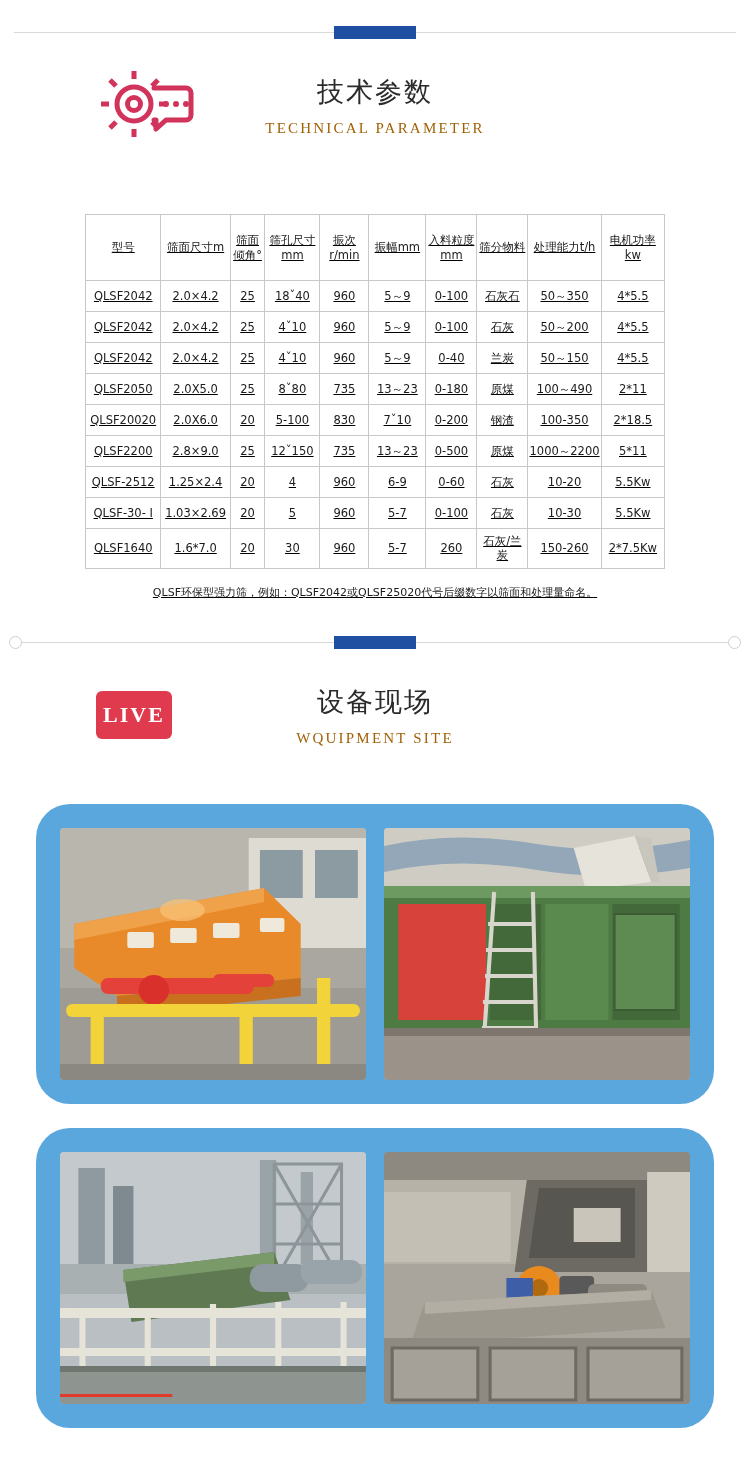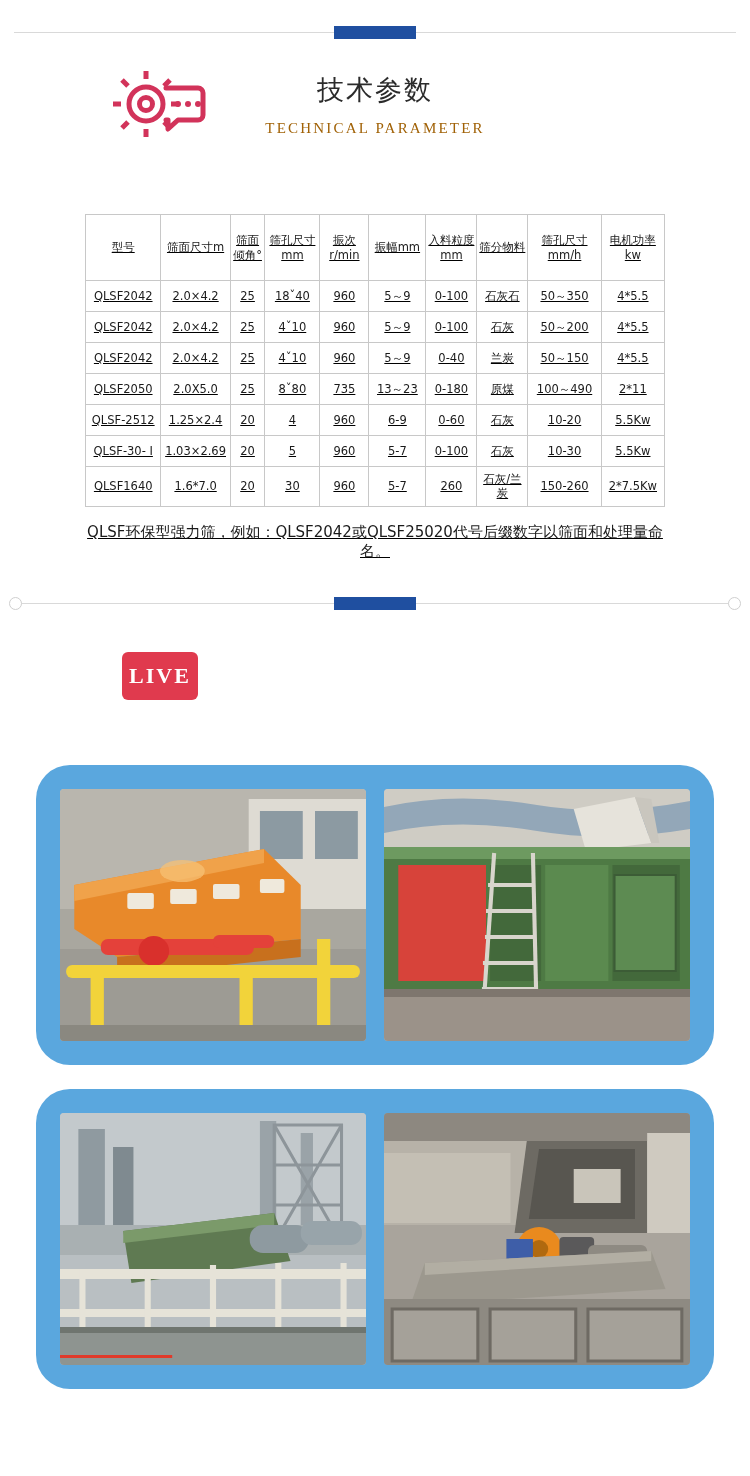--- a/index.html
+++ b/index.html
@@ -37,35 +37,35 @@
   }
 
   
   .sec-head {
     position: relative;
     height: 110px;
     margin: 14px 0 0 0;
   }
   .sec-head .badge {
     position: absolute;
-    left: 108px; top: 2px;
+    left: 96px; top: 2px;
     width: 104px; height: 74px;
-    display: flex; align-items: center; justify-content: center;
+    display: flex; align-items: center; justify-content: flex-start;
   }
   .sec-head .titles {
     position: absolute;
     left: 0; right: 0; top: 6px;
     text-align: center;
   }
   .sec-head .cn {
     font-size: 27px;
     color: #2b2b2b;
     letter-spacing: 2px;
     line-height: 40px;
-    font-family: Liberation Mono, monospace;
+    font-family: Liberation Serif, serif;
   }
   .sec-head .en {
     margin-top: 8px;
     font-size: 15px;
     color: #a16207;
     letter-spacing: 2.2px;
     font-family: "Liberation Serif", "DejaVu Serif", serif;
   }
 
   
@@ -105,21 +105,21 @@
   table.spec thead th {
     height: 66px;
     font-size: 11.5px;
   }
   table.spec tbody td {
     height: 31px;
   }
   .note {
     margin: 16px 0 0 0;
     text-align: center;
-    font-size: 15px;
+    font-size: 11px;
     color: #1a1a1a;
     font-family: "DejaVu Sans", "Liberation Sans", sans-serif;
   }
 
   
   .mid-rule {
     position: relative;
     height: 40px;
     margin-top: 22px;
   }
@@ -218,21 +218,21 @@
       <thead>
         <tr>
           <th>型号</th>
           <th>筛面尺寸m</th>
           <th>筛面倾角°</th>
           <th>筛孔尺寸mm</th>
           <th>振次r/min</th>
           <th>振幅mm</th>
           <th>入料粒度mm</th>
           <th>筛分物料</th>
-          <th>筛孔尺寸mm/h</th>
+          <th>处理能力t/h</th>
           <th>电机功率kw</th>
         </tr>
       </thead>
       <tbody>
         <tr>
           <td>QLSF2042</td>
           <td>2.0×4.2</td>
           <td>25</td>
           <td>18ˇ40</td>
           <td>960</td>
@@ -272,20 +272,44 @@
           <td>25</td>
           <td>8ˇ80</td>
           <td>735</td>
           <td>13～23</td>
           <td>0-180</td>
           <td>原煤</td>
           <td>100～490</td>
           <td>2*11</td>
         </tr>
         <tr>
+          <td>QLSF20020</td>
+          <td>2.0X6.0</td>
+          <td>20</td>
+          <td>5-100</td>
+          <td>830</td>
+          <td>7ˇ10</td>
+          <td>0-200</td>
+          <td>钢渣</td>
+          <td>100-350</td>
+          <td>2*18.5</td>
+        </tr>
+        <tr>
+          <td>QLSF2200</td>
+          <td>2.8×9.0</td>
+          <td>25</td>
+          <td>12ˇ150</td>
+          <td>735</td>
+          <td>13～23</td>
+          <td>0-500</td>
+          <td>原煤</td>
+          <td>1000～2200</td>
+          <td>5*11</td>
+        </tr>
+        <tr>
           <td>QLSF-2512</td>
           <td>1.25×2.4</td>
           <td>20</td>
           <td>4</td>
           <td>960</td>
           <td>6-9</td>
           <td>0-60</td>
           <td>石灰</td>
           <td>10-20</td>
           <td>5.5Kw</td>
@@ -322,20 +346,24 @@
   <div class="mid-rule">
     <div class="line"></div>
     <div class="dot l"></div>
     <div class="dot r"></div>
     <div class="bar"></div>
   </div>
 
   <div class="sec-head">
     <div class="badge">
       <div class="live-badge">LIVE</div>
+    </div>
+    <div class="titles">
+      <div class="cn">设备现场</div>
+      <div class="en">WQUIPMENT  SITE</div>
     </div>
   </div>
 
   <div class="panel">
     <div class="photo">
       <svg viewBox="0 0 300 252" preserveAspectRatio="none" aria-hidden="true">
         <rect width="300" height="252" fill="#c9c6bd"></rect>
         <rect x="0" y="0" width="300" height="120" fill="#b9b6ae"></rect>
         <rect x="185" y="10" width="115" height="120" fill="#dedbd3"></rect>
         <rect x="196" y="22" width="42" height="48" fill="#8c9aa2"></rect>

